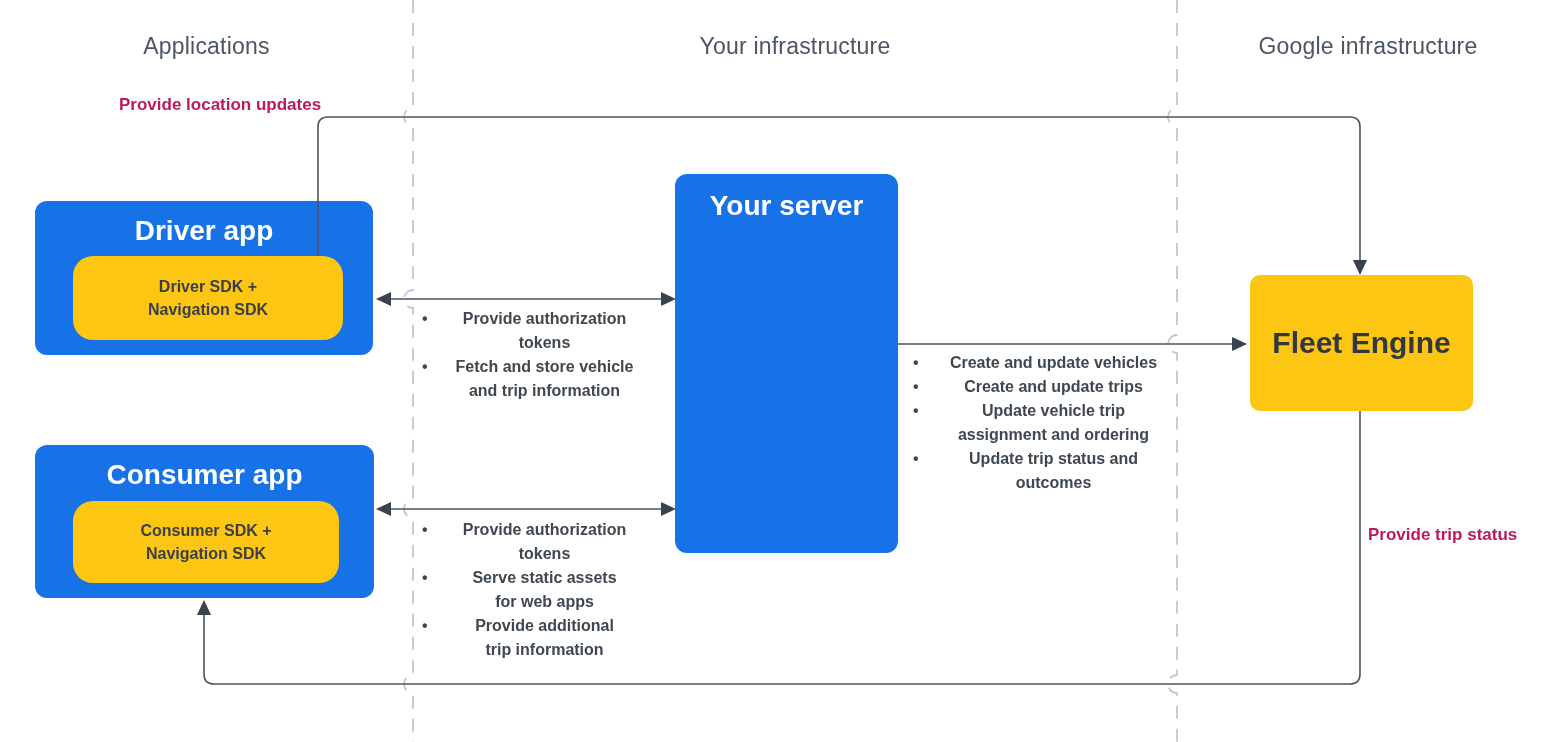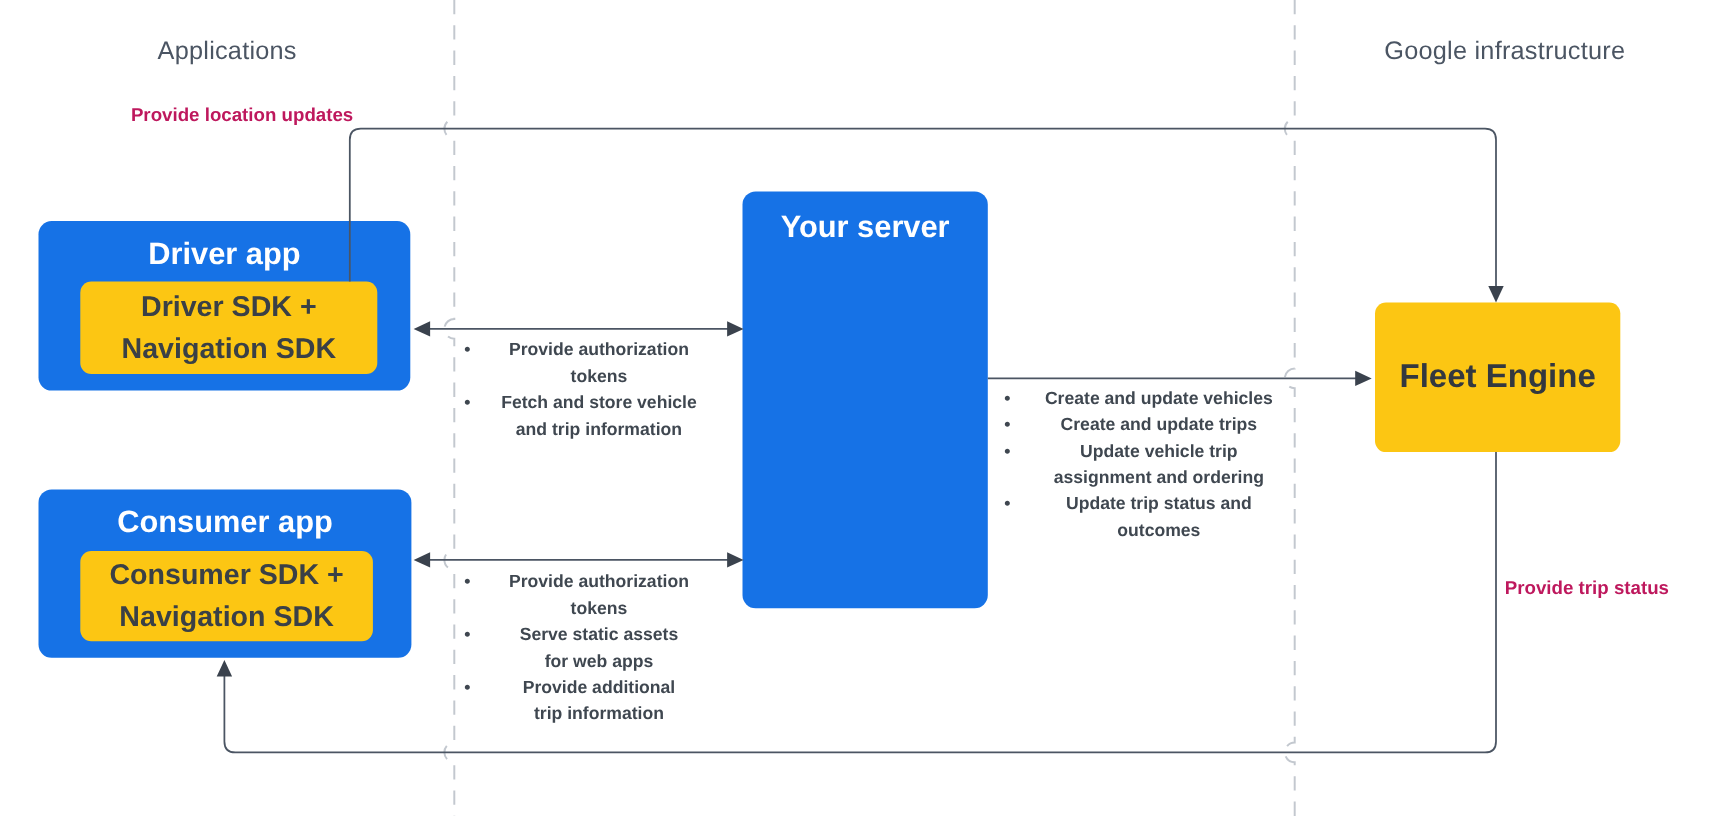--- a/index.html
+++ b/index.html
@@ -17,23 +17,23 @@
 
   .node{position:absolute;border-radius:12px;}
   .blue{background:#1672e6;}
   .node-title{color:#ffffff;font-weight:700;font-size:28px;text-align:center;margin-top:14px;}
   .driver{left:35px;top:201px;width:338px;height:154px;}
   .consumer{left:35px;top:445px;width:339px;height:153px;}
   .server{left:675px;top:174px;width:223px;height:379px;}
   .server .node-title{margin-top:16px;}
 
   .sdk{
-    position:absolute;left:38px;background:#fcc613;border-radius:10px;
+    position:absolute;left:38px;background:#fcc613;border-radius:20px;
     display:flex;align-items:center;justify-content:center;
-    font-weight:700;font-size:26px;color:#3a4046;text-align:center;
+    font-weight:700;font-size:16px;color:#3a4046;text-align:center;
     white-space:pre-line;line-height:1.45;
   }
   .driver .sdk{top:55px;width:270px;height:84px;}
   .consumer .sdk{top:56px;width:266px;height:82px;}
 
   .fleet{
     position:absolute;left:1250px;top:275px;width:223px;height:136px;
     background:#fcc613;border-radius:10px;
     display:flex;align-items:center;justify-content:center;
     font-weight:700;font-size:30px;color:#33383f;
@@ -54,20 +54,21 @@
   .bl-fleet{left:912px;top:351px;width:268px;}
 
   svg.overlay{position:absolute;left:0;top:0;pointer-events:none;}
 </style>
 </head>
 <body>
 
 <div class="canvas">
 
   <div class="lane-header lane-apps">Applications</div>
+  <div class="lane-header lane-your">Your infrastructure</div>
   <div class="lane-header lane-google">Google infrastructure</div>
 
   <div class="node blue driver">
     <div class="node-title">Driver app</div>
     <div class="sdk">Driver SDK +
 Navigation SDK</div>
   </div>
 
   <div class="node blue consumer">
     <div class="node-title">Consumer app</div>

